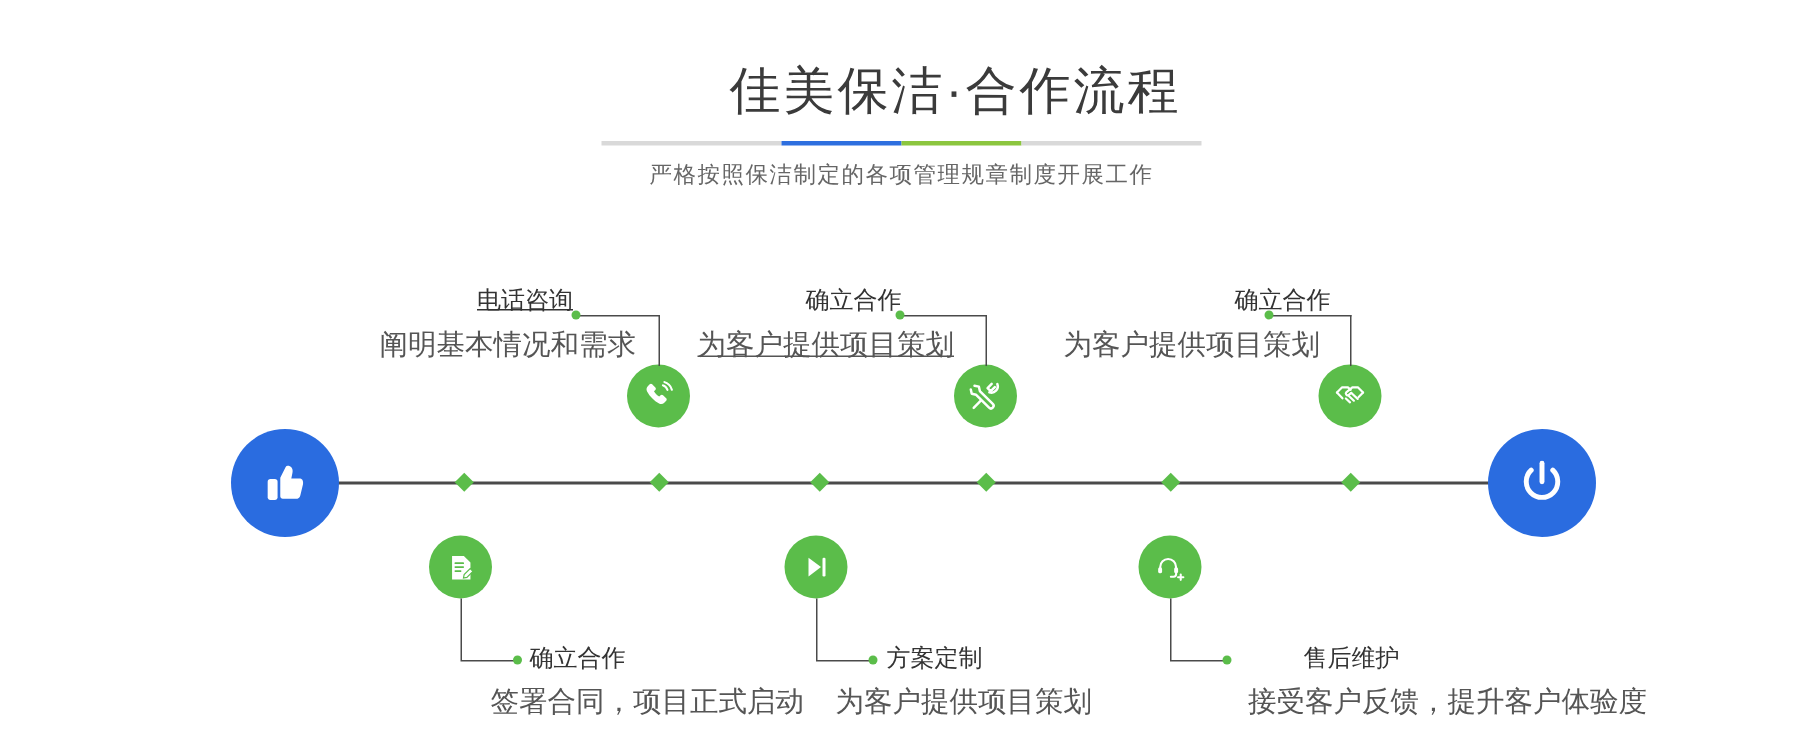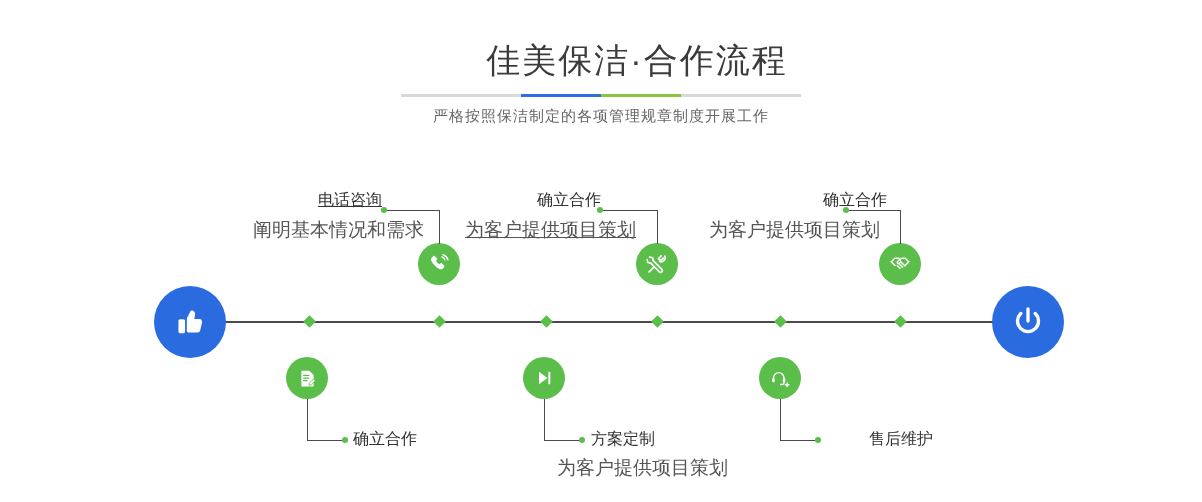--- a/index.html
+++ b/index.html
@@ -203,20 +203,21 @@
         <path d="M5 3h9l5 5v13H5z" fill="#ffffff"></path>
         <path d="M7.5 8.5h6M7.5 11.5h6M7.5 14.5h4" stroke="#5bbd4a" stroke-width="1.3" stroke-linecap="round"></path>
         <path d="M18.8 12.6l2.1 2.1-4.6 4.6-2.6.5.5-2.6 4.6-4.6z" fill="#ffffff" stroke="#5bbd4a" stroke-width=".9"></path>
       </svg>
     </span>
   </div>
   <div class="v-line" style="left:307px; top:399px; height:41px;"></div>
   <div class="h-line" style="left:307px; top:440px; width:38px;"></div>
   <div class="dot-end" style="left:342px; top:437px;"></div>
   <div class="lbl-title" style="left:353px; top:429px;">确立合作</div>
+  <div class="lbl-desc" style="left:327px; top:455px;">签署合同，项目正式启动</div>
 
   <div class="diamond" style="left:542px;"></div>
   <div class="diamond" style="left:653px;"></div>
   <div class="node-icon" style="left:636px; top:243px;">
     <span>
       <svg width="22" height="22" viewBox="0 0 24 24" fill="none" stroke="#ffffff" stroke-width="1.8" stroke-linecap="round" stroke-linejoin="round">
         <path d="M4 4.5l3.2.7.7 3.2 9.4 9.4a1.9 1.9 0 1 1-2.7 2.7L5.2 11.1 2 10.4 1.3 7.2"></path>
         <path d="M16.5 3.2l-3 3 2.3 2.3 3-3"></path>
         <path d="M20.6 3.3a4.6 4.6 0 0 1-5.8 6"></path>
         <path d="M3.4 20.6l5.2-5.2"></path>
@@ -269,14 +270,15 @@
         <rect x="14.6" y="11.6" width="3" height="4.6" rx="1.4" fill="#ffffff" stroke="none"></rect>
         <path d="M16.1 16.2v.6a2 2 0 0 1-2 2h-2"></path>
         <path d="M19.6 17.2v4M17.6 19.2h4"></path>
       </svg>
     </span>
   </div>
   <div class="v-line" style="left:780px; top:399px; height:41px;"></div>
   <div class="h-line" style="left:780px; top:440px; width:38px;"></div>
   <div class="dot-end" style="left:815px; top:437px;"></div>
   <div class="lbl-title" style="left:827px; top:429px;margin-left:42px;">售后维护</div>
+  <div class="lbl-desc" style="left:832px; top:455px;">接受客户反馈，提升客户体验度</div>
 
 </div>
 
 </body></html>

